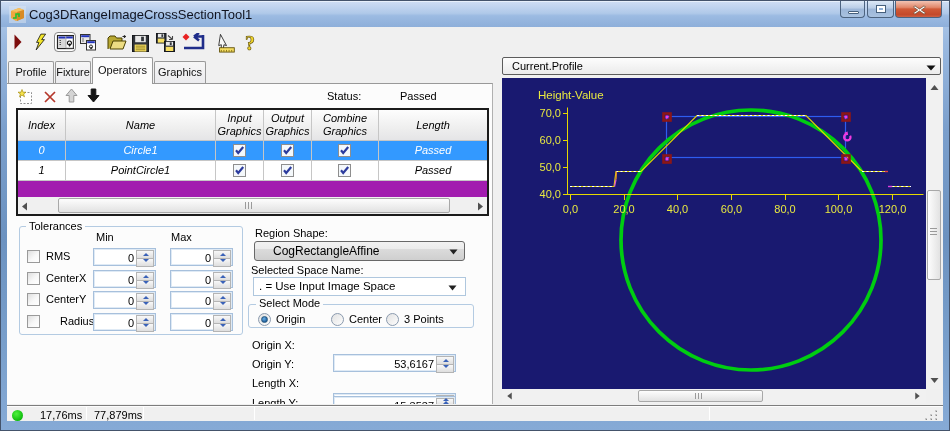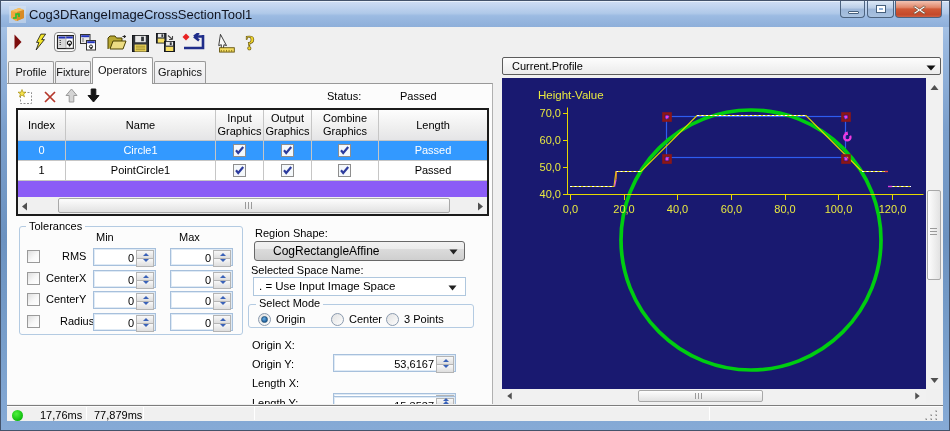--- a/index.html
+++ b/index.html
@@ -168,21 +168,21 @@
       </svg>
     <svg class="abs" style="left:58px; top:4px;" width="13" height="15" viewBox="0 0 13 15">
         <path d="M6.5 1 L12 7.5 L8.8 7.5 L8.8 14 L4.2 14 L4.2 7.5 L1 7.5 Z" fill="#d4d4d4" stroke="#9a9a9a"></path>
       </svg>
     <svg class="abs" style="left:80px; top:4px;" width="13" height="15" viewBox="0 0 13 15">
         <path d="M6.5 14 L12 7.5 L8.8 7.5 L8.8 1 L4.2 1 L4.2 7.5 L1 7.5 Z" fill="#151515" stroke="#151515"></path>
       </svg>
     <div class="abs t11" style="left:320px; top:6px;">Status:</div>
     <div class="abs t11" style="left:393px; top:6px;">Passed</div>
 
-    <div class="abs" style="left:9px; top:24px; width:473px; height:108px; border:2px solid #1b1b1b; background:#8b5cf6; overflow:hidden;">
+    <div class="abs" style="left:9px; top:24px; width:473px; height:108px; border:2px solid #1b1b1b; background:#a21caf; overflow:hidden;font-style:italic;">
       <div class="abs" style="left:0; top:0; width:469px; height:31px; background:linear-gradient(#fdfdfd,#eee 60%,#e4e4e6);"></div>
       <div class="abs" style="left:0; top:31px; width:469px; height:20px; background:#3399ff;"></div>
       <div class="abs" style="left:0; top:51px; width:469px; height:20px; background:#fff;"></div>
 
       <div class="abs" style="left:47px; top:0; width:1px; height:71px; background:#c6c6c6;"></div>
       <div class="abs" style="left:197px; top:0; width:1px; height:71px; background:#c6c6c6;"></div>
       <div class="abs" style="left:245px; top:0; width:1px; height:71px; background:#c6c6c6;"></div>
       <div class="abs" style="left:293px; top:0; width:1px; height:71px; background:#c6c6c6;"></div>
       <div class="abs" style="left:360px; top:0; width:1px; height:71px; background:#c6c6c6;"></div>
       <div class="abs" style="left:0; top:30px; width:469px; height:1px; background:#c6c6c6;"></div>
@@ -237,26 +237,26 @@
             <path d="M1 0.5 L6 4.5 L1 8.5 Z" fill="#505050"></path>
           </svg>
         <div class="abs sbthumbh" style="left:40px; top:1px; width:392px; height:15px;"></div>
         <div class="abs" style="left:227px; top:5px; width:9px; height:7px; background:repeating-linear-gradient(90deg,#9a9a9a 0 1px,transparent 1px 3px);"></div>
       </div>
     </div>
 
     <div class="abs" style="left:12px; top:142px; width:224px; height:109px; border:1px solid #b4cbe2; border-radius:3px;"></div>
     <div class="abs t12" style="left:19px; top:136px; background:#fcfcfc; padding:0 3px;">Tolerances</div>
     <div class="abs t12" style="left:89px; top:147px;">Min</div>
-    <div class="abs t12" style="left:164px; top:147px;margin-left:8px;">Max</div>
+    <div class="abs t12" style="left:164px; top:147px;">Max</div>
     <div class="abs cb" style="left:20px; top:166px;"></div>
     <div class="abs cb" style="left:20px; top:188px;"></div>
     <div class="abs cb" style="left:20px; top:209px;"></div>
     <div class="abs cb" style="left:20px; top:231px;"></div>
-    <div class="abs t12" style="left:39px; top:166px;margin-left:16px;">RMS</div>
+    <div class="abs t12" style="left:39px; top:166px;">RMS</div>
     <div class="abs t12" style="left:39px; top:188px;">CenterX</div>
     <div class="abs t12" style="left:39px; top:209px;">CenterY</div>
     <div class="abs t12" style="left:53px; top:231px;">Radius</div>
     <div class="abs nud" style="left:86px; top:164px; width:63px;">
         <span>0</span>
         <i></i>
         <b></b>
       </div>
     <div class="abs nud" style="left:86px; top:186px; width:63px;">
         <span>0</span>

